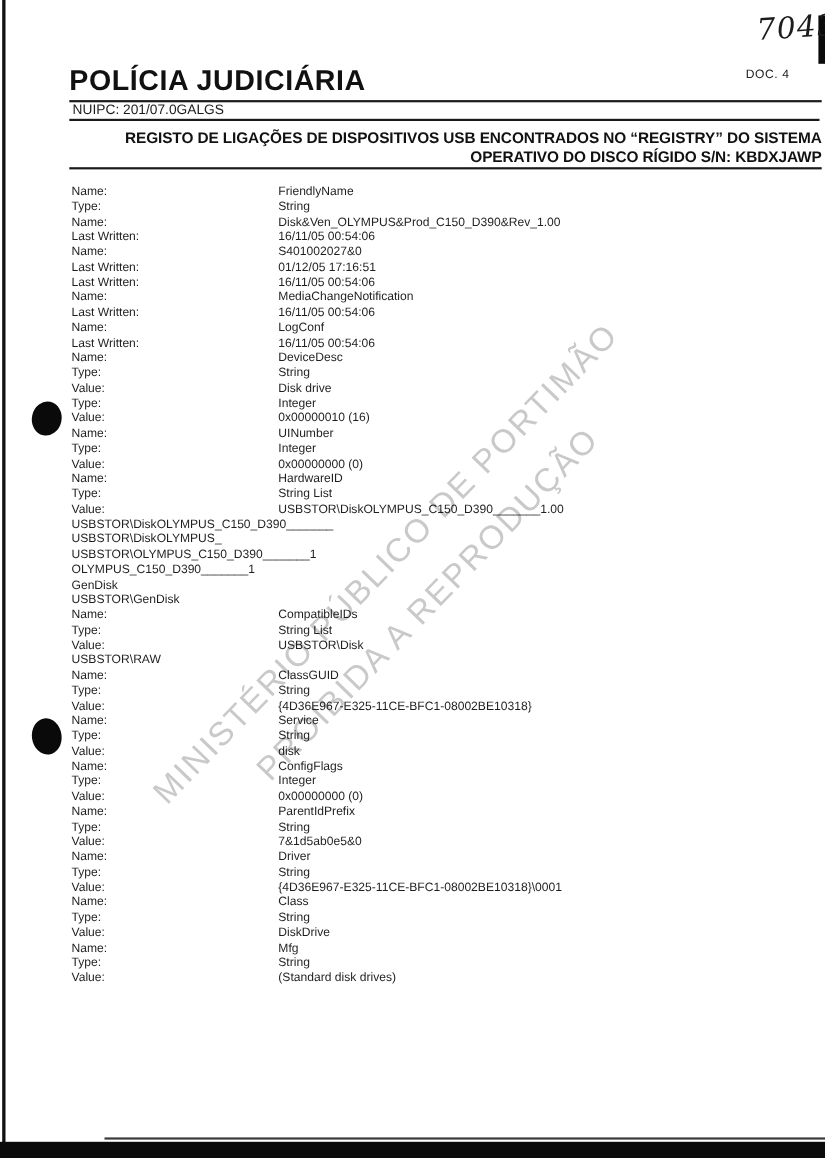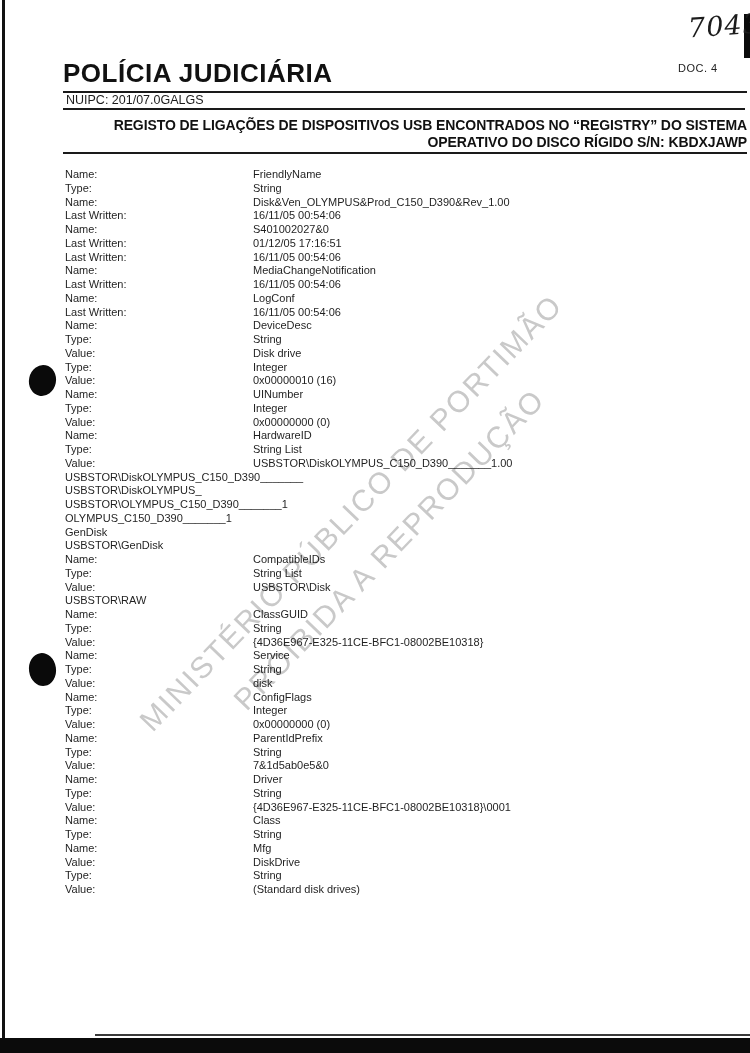--- a/index.html
+++ b/index.html
@@ -137,19 +137,19 @@
       <div class="row"><span class="lbl">Type:</span><span class="val">Integer</span></div>
       <div class="row"><span class="lbl">Value:</span><span class="val">0x00000000 (0)</span></div>
       <div class="row"><span class="lbl">Name:</span><span class="val">ParentIdPrefix</span></div>
       <div class="row"><span class="lbl">Type:</span><span class="val">String</span></div>
       <div class="row"><span class="lbl">Value:</span><span class="val">7&amp;1d5ab0e5&amp;0</span></div>
       <div class="row"><span class="lbl">Name:</span><span class="val">Driver</span></div>
       <div class="row"><span class="lbl">Type:</span><span class="val">String</span></div>
       <div class="row"><span class="lbl">Value:</span><span class="val">{4D36E967-E325-11CE-BFC1-08002BE10318}\0001</span></div>
       <div class="row"><span class="lbl">Name:</span><span class="val">Class</span></div>
       <div class="row"><span class="lbl">Type:</span><span class="val">String</span></div>
+      <div class="row"><span class="lbl">Value:</span><span class="val">DiskDrive</span></div>
       <div class="row"><span class="lbl">Name:</span><span class="val">Mfg</span></div>
-      <div class="row"><span class="lbl">Value:</span><span class="val">DiskDrive</span></div>
       <div class="row"><span class="lbl">Type:</span><span class="val">String</span></div>
       <div class="row"><span class="lbl">Value:</span><span class="val">(Standard disk drives)</span></div>
     </div>
 
 </div>
 
 </body></html>

